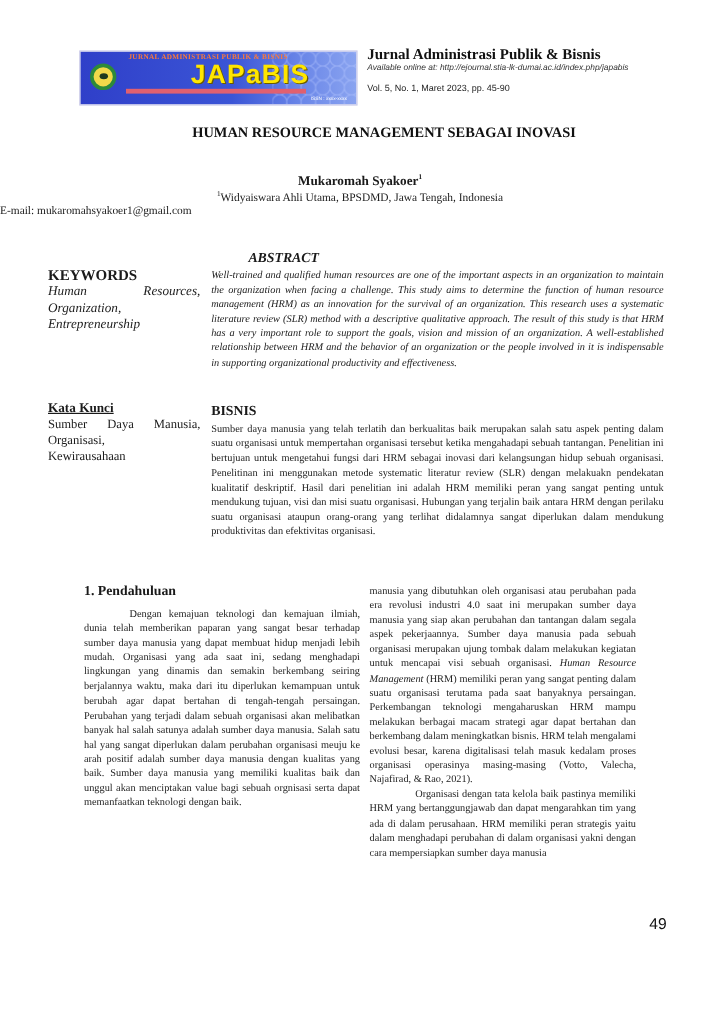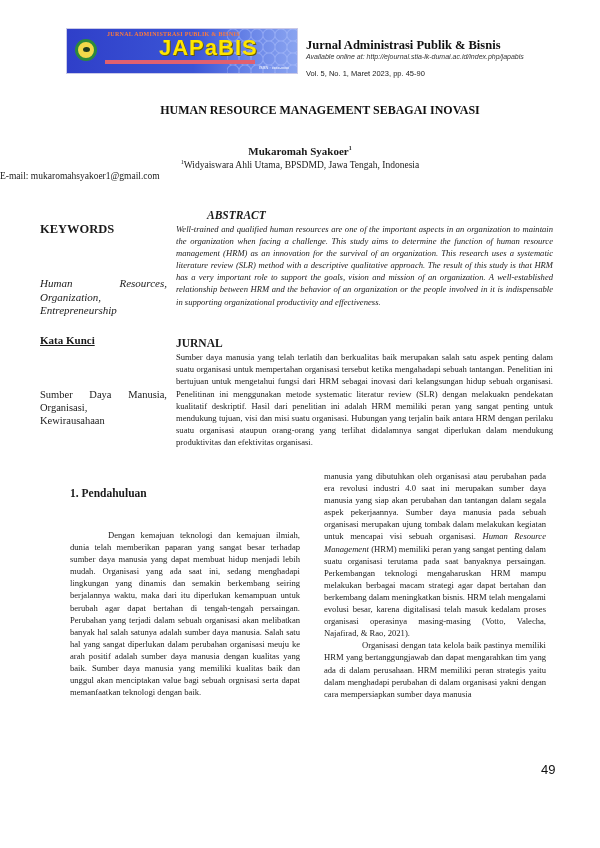--- a/index.html
+++ b/index.html
@@ -1,19 +1,19 @@
 <!DOCTYPE html>
 <html><head>
 <meta charset="utf-8">
 <style>
   html, body { margin: 0; padding: 0; background: #ffffff; }
   body { width: 600px; height: 848px; position: relative; overflow: hidden; font-family: "Liberation Serif", serif; color: #1a1a1a; }
 
   
-  .logo-banner { position: absolute; left: 66px; top: 28px; width: 230px; height: 44px;
+  .logo-banner { position: absolute; left: 66px; top: 42px; width: 230px; height: 44px;
     background: linear-gradient(90deg, #2f3fc9 0%, #3b55d6 55%, #6a86e8 80%, #8aa4f0 100%);
     border: 1px solid #c9c9e8; overflow: hidden; text-align: center; }
   .logo-banner .pattern { position: absolute; right: 0; top: 0; width: 70px; height: 44px; opacity: .45;
     background-image: radial-gradient(circle at 50% 50%, transparent 5px, #b8c8ff 6px, transparent 7px);
     background-size: 12px 12px; }
   .logo-emblem { position: absolute; left: 8px; top: 10px; width: 22px; height: 22px; border-radius: 50%;
     background: #f2d94a; border: 3px solid #2d8a3a; box-sizing: border-box; }
   .logo-emblem::after { content: ""; position: absolute; left: 5px; top: 5px; width: 7px; height: 5px; border-radius: 50%; background: #1e3a1e; }
   .logo-top { position: absolute; left: 40px; top: 2px; font: bold 6px "Liberation Serif", serif; color: #ff7a3a; letter-spacing: .3px; white-space: nowrap; }
   .logo-main { position: absolute; left: 92px; top: 8px; font: bold 22px "Liberation Sans", sans-serif; color: #ffe600; letter-spacing: 1px; line-height: 22px; text-shadow: 1px 1px 0 #6a5a00; }
@@ -28,32 +28,32 @@
   .author { position: absolute; left: 0; width: 600px; top: 145px; text-align: center; font: bold 11px "Liberation Serif", serif; }
   .affil { position: absolute; left: 0; width: 600px; top: 159px; text-align: center; font: 9.5px "Liberation Serif", serif; }
   .email { position: absolute; left: 0; width: 600px; top: 171px; font: 9.5px "Liberation Serif", serif; }
   sup { font-size: 6px; }
 
   
   .kw-head { position: absolute; left: 40px; top: 222px; font: bold 12.5px "Liberation Serif", serif; }
   .kw-body { position: absolute; left: 40px; top: 237px; width: 127px; font: italic 11px/13.5px "Liberation Serif", serif; text-align: justify; }
   .kk-head { position: absolute; left: 40px; top: 334px; font: bold 11px "Liberation Serif", serif; text-decoration: underline; }
   .kk-body { position: absolute; left: 40px; top: 348px; width: 127px; font: 10.5px/13px "Liberation Serif", serif; text-align: justify; }
-  .justify-line { display: block; text-align: justify; text-align-last: justify; margin-top: 40px; }
+  .justify-line { display: block; text-align: justify; text-align-last: justify; }
 
   
   .abs-head { position: absolute; left: 176px; top: 209px; font: bold italic 11.5px "Liberation Serif", serif; margin-left: 31px; }
   .abs-body { position: absolute; left: 176px; top: 223px; width: 377px; font: italic 8.6px/12.1px "Liberation Serif", serif; text-align: justify; color: #222; }
   .abk-head { position: absolute; left: 176px; top: 337px; font: bold 11.5px "Liberation Serif", serif; }
   .abk-body { position: absolute; left: 176px; top: 351px; width: 377px; font: 8.6px/12.2px "Liberation Serif", serif; text-align: justify; color: #222; }
 
   
   .sec-head { position: absolute; left: 70px; top: 487px; font: bold 11.5px "Liberation Serif", serif; text-align: center; }
-  .col-left { position: absolute; left: 70px; top: 505px; width: 230px; font: 8.6px/12.1px "Liberation Serif", serif; text-align: justify; color: #222; margin-top: 24px; }
-  .col-right { position: absolute; left: 308px; top: 470px; width: 222px; font: 8.6px/12.1px "Liberation Serif", serif; text-align: justify; color: #222; margin-left: 16px; }
+  .col-left { position: absolute; left: 70px; top: 505px; width: 230px; font: 8.6px/12.1px "Liberation Serif", serif; text-align: justify; color: #222; }
+  .col-right { position: absolute; left: 308px; top: 486px; width: 222px; font: 8.6px/12.1px "Liberation Serif", serif; text-align: justify; color: #222; }
   .col-left p, .col-right p { margin: 0; }
   .indent { text-indent: 38px; }
   .page-num { position: absolute; left: 541px; top: 762px; font: 13px "Liberation Sans", sans-serif; color: #111; }
 </style>
 </head>
 <body>
 
 <div class="logo-banner">
   <div class="pattern"></div>
   <div class="logo-emblem"></div>
@@ -81,21 +81,21 @@
 </div>
 <div class="kk-head">Kata Kunci</div>
 <div class="kk-body">
   <span class="justify-line">Sumber Daya Manusia,</span>
   <span style="display:block">Organisasi,</span>
   <span style="display:block">Kewirausahaan</span>
 </div>
 
 <div class="abs-head">ABSTRACT</div>
 <div class="abs-body">Well-trained and qualified human resources are one of the important aspects in an organization to maintain the organization when facing a challenge. This study aims to determine the function of human resource management (HRM) as an innovation for the survival of an organization. This research uses a systematic literature review (SLR) method with a descriptive qualitative approach. The result of this study is that HRM has a very important role to support the goals, vision and mission of an organization. A well-established relationship between HRM and the behavior of an organization or the people involved in it is indispensable in supporting organizational productivity and effectiveness.</div>
-<div class="abk-head">JURNAL</div>
+<div class="abk-head">BISNIS</div>
 <div class="abk-body">Sumber daya manusia yang telah terlatih dan berkualitas baik merupakan salah satu aspek penting dalam suatu organisasi untuk mempertahan organisasi tersebut ketika mengahadapi sebuah tantangan. Penelitian ini bertujuan untuk mengetahui fungsi dari HRM sebagai inovasi dari kelangsungan hidup sebuah organisasi. Penelitinan ini menggunakan metode systematic literatur review (SLR) dengan melakuakn pendekatan kualitatif deskriptif. Hasil dari penelitian ini adalah HRM memiliki peran yang sangat penting untuk mendukung tujuan, visi dan misi suatu organisasi. Hubungan yang terjalin baik antara HRM dengan perilaku suatu organisasi ataupun orang-orang yang terlihat didalamnya sangat diperlukan dalam mendukung produktivitas dan efektivitas organisasi.</div>
 
 <div class="sec-head">1.  Pendahuluan</div>
 <div class="col-left">
   <p class="indent">Dengan kemajuan teknologi dan kemajuan ilmiah, dunia telah memberikan paparan yang sangat besar terhadap sumber daya manusia yang dapat membuat hidup menjadi lebih mudah. Organisasi yang ada saat ini, sedang menghadapi lingkungan yang dinamis dan semakin berkembang seiring berjalannya waktu, maka dari itu diperlukan kemampuan untuk berubah agar dapat bertahan di tengah-tengah persaingan. Perubahan yang terjadi dalam sebuah organisasi akan melibatkan banyak hal salah satunya adalah sumber daya manusia. Salah satu hal yang sangat diperlukan dalam perubahan organisasi meuju ke arah positif adalah sumber daya manusia dengan kualitas yang baik. Sumber daya manusia yang memiliki kualitas baik dan unggul akan menciptakan value bagi sebuah orgnisasi serta dapat memanfaatkan teknologi dengan baik.</p>
 </div>
 <div class="col-right">
   <p><span>manusia yang dibutuhkan oleh organisasi atau perubahan pada era revolusi industri 4.0 saat ini merupakan sumber daya manusia yang siap akan perubahan dan tantangan dalam segala aspek pekerjaannya. Sumber daya manusia pada sebuah organisasi merupakan ujung tombak dalam melakukan kegiatan untuk mencapai visi sebuah organisasi. </span><i>Human Resource Management</i><span> (HRM) memiliki peran yang sangat penting dalam suatu organisasi terutama pada saat banyaknya persaingan. Perkembangan teknologi mengaharuskan HRM mampu melakukan berbagai macam strategi agar dapat bertahan dan berkembang dalam meningkatkan bisnis. HRM telah mengalami evolusi besar, karena digitalisasi telah masuk kedalam proses organisasi operasinya masing-masing (Votto, Valecha, Najafirad, &amp; Rao, 2021).</span></p>
   <p class="indent">Organisasi dengan tata kelola baik pastinya memiliki HRM yang bertanggungjawab dan dapat mengarahkan tim yang ada di dalam perusahaan. HRM memiliki peran strategis yaitu dalam menghadapi perubahan di dalam organisasi yakni dengan cara mempersiapkan sumber daya manusia</p>
 </div>

